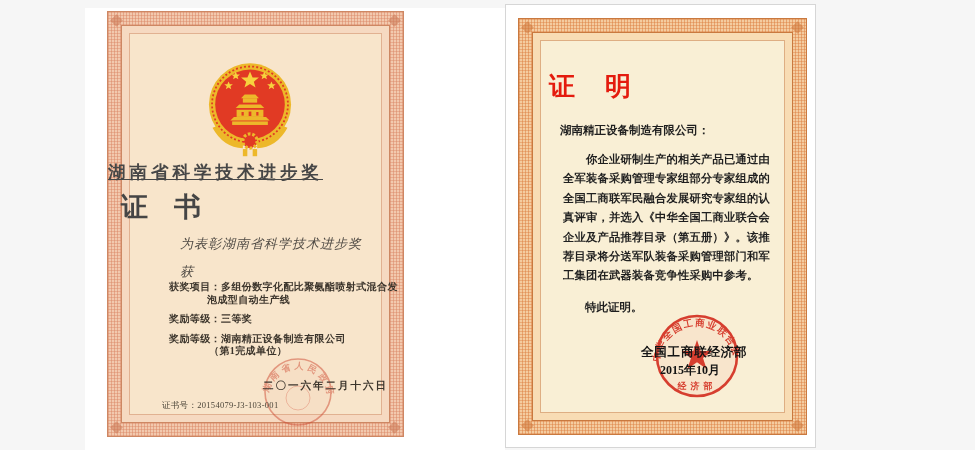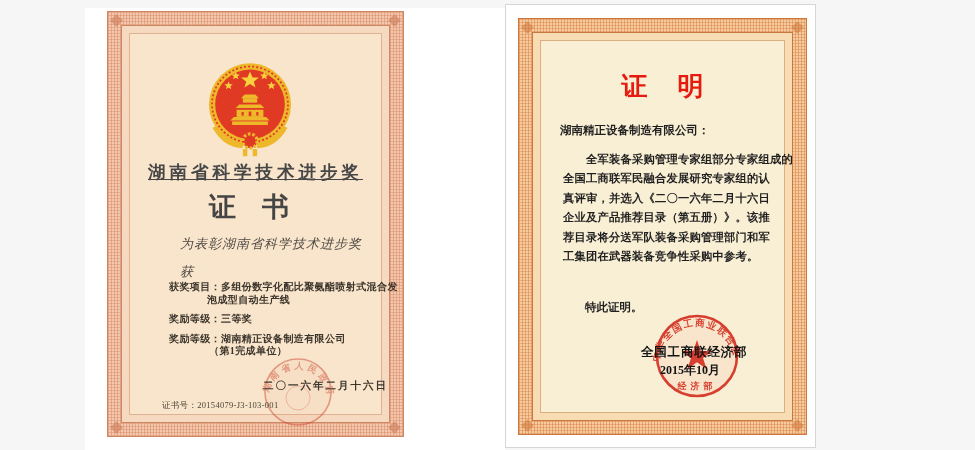--- a/index.html
+++ b/index.html
@@ -24,21 +24,21 @@
       #f4cca0;
     border:1px solid #c9793f;
   }
   .inner{position:absolute;inset:14px;box-sizing:border-box;}
   .inner-l{background:#f8e5cb;border:7px solid #f6d9c1;outline:1px solid #cd8763;box-shadow:inset 0 0 0 1px rgba(205,135,99,.55);}
   .inner-r{background:#f9efd5;border:7px solid #f8dcb4;outline:1px solid #c9793f;box-shadow:inset 0 0 0 1px rgba(201,121,63,.55);}
   .orn{position:absolute;width:9px;height:9px;transform:rotate(45deg);}
   .orn-l{background:rgba(203,118,84,.55);}
   .orn-r{background:rgba(206,116,56,.55);}
   .abs{position:absolute;z-index:3;}
-  .ctr{left:0;right:0;text-align:center;}
+  .ctr{left:0;right:0;}
   
   .award-title{top:148px;font-family:"Liberation Sans",sans-serif;font-weight:bold;font-size:17.5px;letter-spacing:4px;color:#474747;text-decoration:underline;}
   .doc-type{top:177px;font-family:"Liberation Sans",sans-serif;font-weight:bold;font-size:27px;letter-spacing:26px;padding-left:13px;color:#454545;}
   .citation{left:58px;top:218px;width:206px;font-style:italic;font-size:13px;line-height:28px;color:#4f4a44;letter-spacing:1px;}
   .citation .ln1{padding-left:14px;}
   .lfield{font-weight:bold;font-size:10px;color:#3c352c;letter-spacing:.4px;}
   .ldate{left:155px;top:367px;font-size:10.5px;letter-spacing:2px;color:#3c352c;font-weight:bold;}
   .lcertno{left:54px;top:388px;font-size:8.5px;color:#4a4438;letter-spacing:.3px;}
   
   .r-title{top:50px;font-family:"Liberation Sans",sans-serif;font-weight:bold;font-size:26px;letter-spacing:30px;padding-left:30px;color:#e41b0e;}
@@ -130,23 +130,24 @@
     <div class="orn orn-r" style="left:4px;top:4px;"></div>
     <div class="orn orn-r" style="right:4px;top:4px;"></div>
     <div class="orn orn-r" style="left:4px;bottom:4px;"></div>
     <div class="orn orn-r" style="right:4px;bottom:4px;"></div>
 
     <div class="abs ctr r-title">证明</div>
 
     <div class="abs r-salut">湖南精正设备制造有限公司：</div>
 
     <div class="abs r-body">
+      <div class="bl">你企业研制生产的相关产品已通过由</div>
       <div class="bl">全军装备采购管理专家组部分专家组成的</div>
       <div class="bl">全国工商联军民融合发展研究专家组的认</div>
-      <div class="bl">真评审，并选入《二〇一六年二月十六日</div>
+      <div class="bl">真评审，并选入《中华全国工商业联合会</div>
       <div class="bl">企业及产品推荐目录（第五册）》。该推</div>
       <div class="bl">荐目录将分送军队装备采购管理部门和军</div>
       <div class="bl">工集团在武器装备竞争性采购中参考。</div>
     </div>
 
     <div class="abs r-close">特此证明。</div>
 
     <svg class="seal" style="left:130px;top:289px;opacity:.88;mix-blend-mode:multiply;" width="96" height="96" viewBox="0 0 96 96">
       <circle cx="48" cy="48" r="40" fill="rgba(235,70,50,.06)" stroke="#d8281c" stroke-width="2.6"></circle>
       <path d="M48,32 L51.7,43.1 63.4,43.1 54,50 57.6,61.1 48,54.3 38.4,61.1 42,50 32.6,43.1 44.3,43.1 Z" fill="#d8281c"></path>

